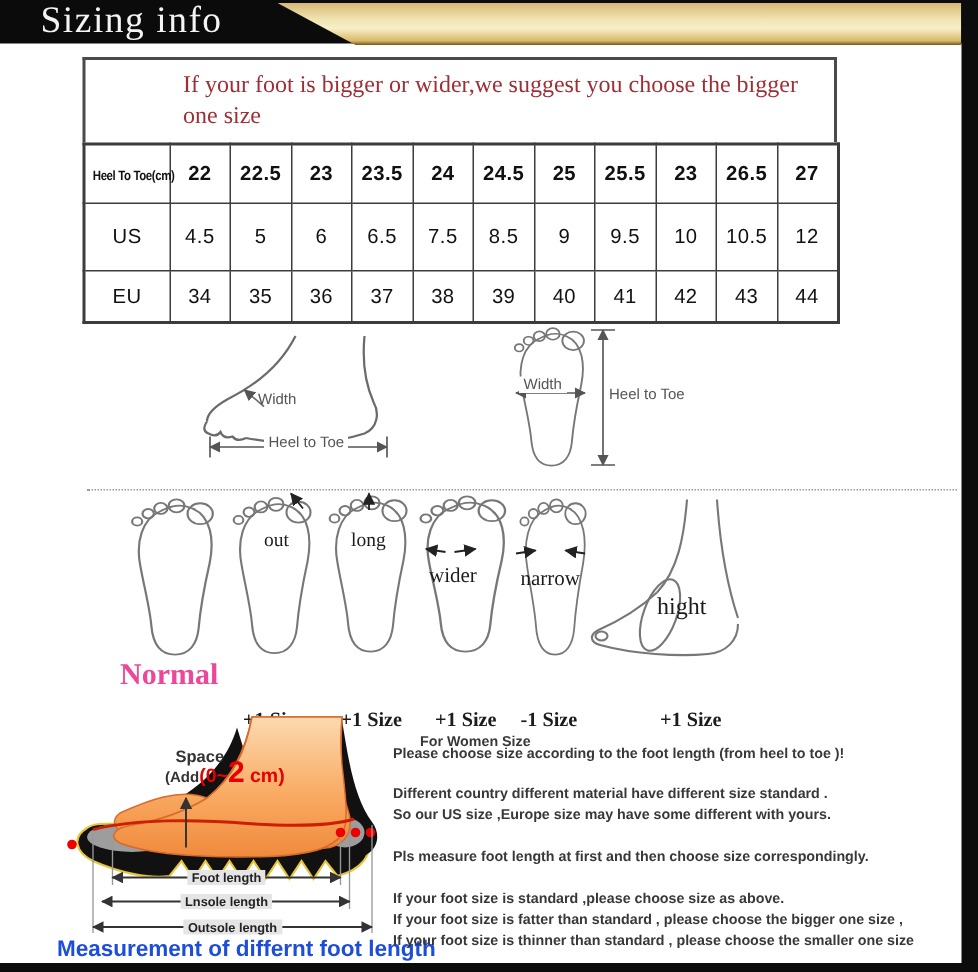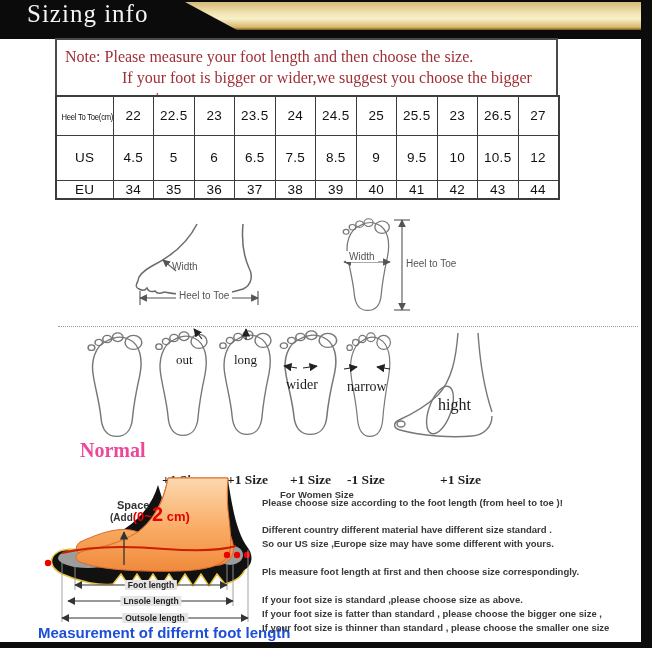--- a/index.html
+++ b/index.html
@@ -1,41 +1,41 @@
 <!DOCTYPE html>
 <html><head>
 <meta charset="utf-8">
 <style>
   html,body{margin:0;padding:0;background:#dedede;}
   #page{position:relative;width:652px;height:648px;background:#ffffff;overflow:hidden;
         font-family:"Liberation Sans",sans-serif;}
   [data-interactable]{box-sizing:border-box;}
 
   
-  .header{position:absolute;left:0;top:0;width:652px;height:39px;background:#0b0b0b;text-align:right;}
+  .header{position:absolute;left:0;top:0;width:652px;height:29px;background:#0b0b0b;text-align:right;}
   .header-title{position:absolute;left:27px;top:0px;color:#f4f4f4;
     font-family:"Liberation Serif",serif;font-size:25px;letter-spacing:1px;}
   .gold-ribbon{position:absolute;left:185px;top:2px;width:456px;height:28px;
     clip-path:polygon(0 0,100% 0,100% 100%,52px 100%);
     background:linear-gradient(180deg,#d6b977 0%,#f2e5b3 40%,#f7efc9 60%,#d9b869 90%,#74581b 100%);}
   .right-border{position:absolute;right:0;top:0;width:11px;height:648px;background:#0c0c0c;}
   .bottom-border{position:absolute;left:0;bottom:0;width:652px;height:6px;background:#0c0c0c;}
 
   
   .note-box{position:absolute;left:55px;top:38px;width:503px;height:57px;background:#fff;
     border:2px solid #4a4a4a;border-bottom:none;color:#9e2f35;
     font-family:"Liberation Serif",serif;font-size:16px;line-height:21px;padding:6px 0 0 8px;}
   .note-line2{padding-left:57px;}
 
   
   table.size{position:absolute;left:55px;top:95px;width:503px;border-collapse:collapse;
     table-layout:fixed;border:2px solid #3c3c3c;background:#fff;}
   table.size td{border:1.5px solid #3c3c3c;text-align:center;vertical-align:middle;
     color:#111;font-size:13.5px;letter-spacing:.3px;padding:0;}
-  tr.r-cm{height:39px;} tr.r-us{height:45px;} tr.r-eu{height:19px;margin-top:29px;}
+  tr.r-cm{height:39px;font-weight:bold;} tr.r-us{height:45px;} tr.r-eu{height:35px;margin-top:29px;}
   td.rowhead{font-size:24px;}
   td.rowhead .cm{display:inline-block;font-size:9px;transform:scaleX(.85);
     transform-origin:center;white-space:nowrap;letter-spacing:-.3px;}
 
   
   .art{position:absolute;pointer-events:none;}
   .lbl{position:absolute;color:#555;font-size:10px;white-space:nowrap;}
   .lbl.onwhite{background:#fff;padding:0 3px;}
 
   
@@ -75,21 +75,20 @@
 <div id="page" data-interactable="false">
 
   <div class="header" data-interactable="false">
     <div class="gold-ribbon" data-interactable="false"></div>
     <div class="header-title" data-interactable="false">Sizing info</div>
   </div>
   <div class="right-border" data-interactable="false"></div>
   <div class="bottom-border" data-interactable="false"></div>
 
   <div class="note-box" data-interactable="false">
-    <div class="note-line1" data-interactable="false">Note: Please measure your foot length and then choose the size.</div>
     <div class="note-line2" data-interactable="false">If your foot is bigger or wider,we suggest you choose the bigger one size</div>
   </div>
 
   <table class="size" data-interactable="false">
     <colgroup>
         <col style="width:57px">
         <col span="11" style="width:40.5px">
       </colgroup>
     <tbody>
       <tr class="r-cm" id="row-cm" data-interactable="false">

